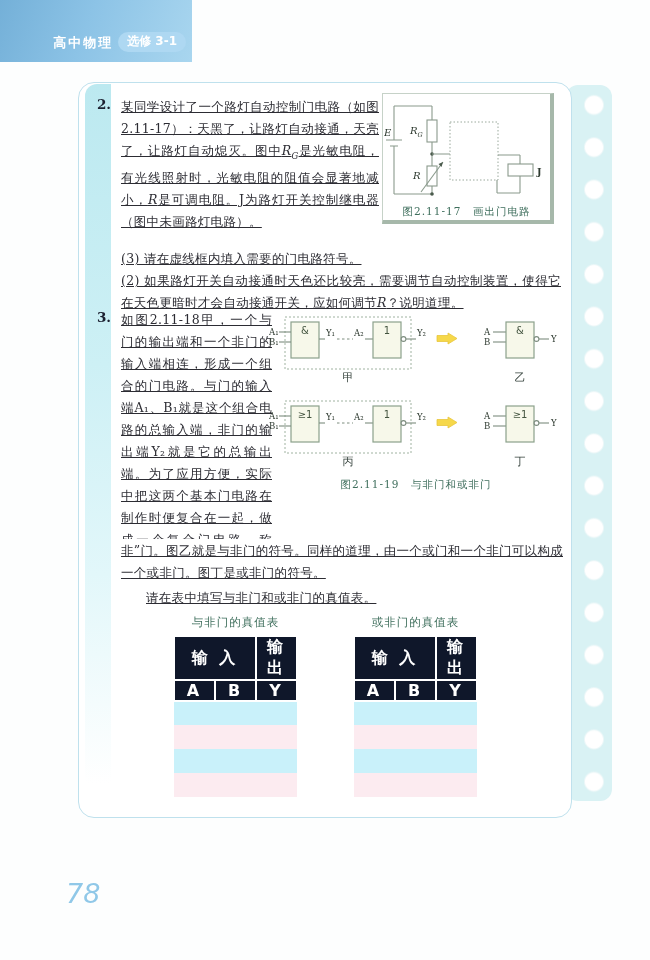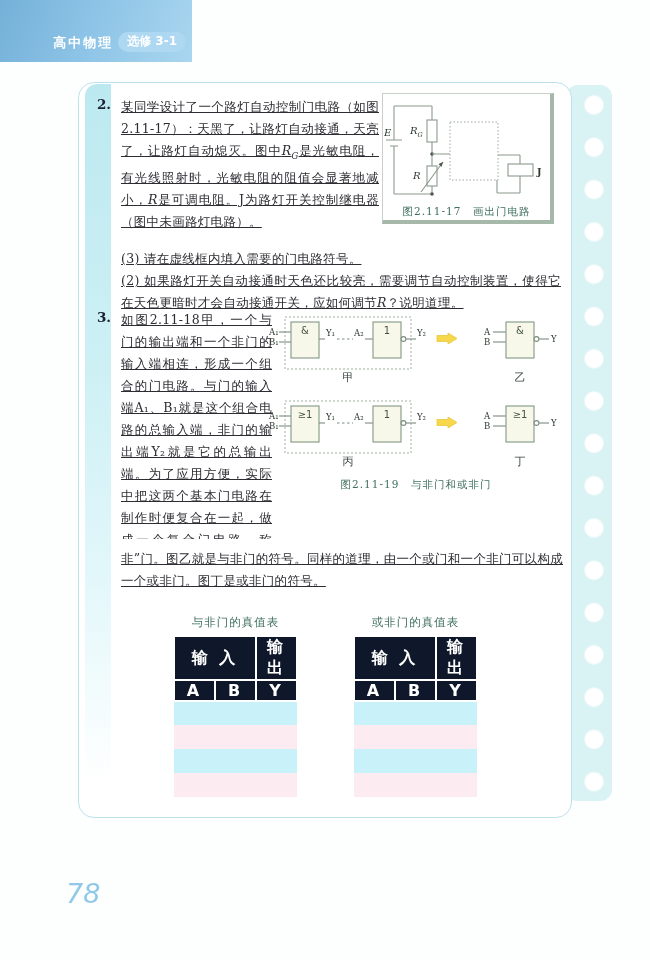--- a/index.html
+++ b/index.html
@@ -70,21 +70,21 @@
   }
   svg .wire { stroke:#8a9a8c; stroke-width:1.1; fill:none; }
   svg .comp { stroke:#8a9a8c; stroke-width:1.1; fill:#ffffff; }
   svg .dashbox { stroke:#9aa99c; stroke-width:1; fill:none; stroke-dasharray:1.5 2; }
   svg .dot { fill:#4a5a4c; }
   svg .slabel { font-size:10px; font-style:italic; fill:#2e3a30; font-family:"DejaVu Serif",serif; }
   svg .jlabel { font-size:9.5px; font-weight:bold; fill:#2e3a30; font-family:"DejaVu Serif",serif; }
   
   #q3 { left:0; top:213px; width:446px; height:305px; }
   #q3 .narrow { position:absolute; left:0; top:0; width:151px; height:230px; overflow:hidden; }
-  #q3 .wide   { position:absolute; left:0; top:239px; width:442px; }
+  #q3 .wide   { position:absolute; left:0; top:231px; width:442px; }
   #q3 .prompt { position:absolute; left:0; top:278px; width:442px; text-indent:2em; }
   .fig2 { position:absolute; left:148px; top:0; width:294px; }
   svg .gate { fill:#f7f8ea; stroke:#8ba18b; stroke-width:1.2; }
   svg .dash2 { fill:none; stroke:#9fb2a0; stroke-width:1; stroke-dasharray:2 2; }
   svg .gwire { stroke:#7d8d7f; stroke-width:1.1; }
   svg .dashline { stroke:#7d8d7f; stroke-width:1; stroke-dasharray:2.5 2.5; }
   svg .bub { fill:#ffffff; stroke:#7d8d7f; stroke-width:1.1; }
   svg .gl { font-size:10px; fill:#43543f; font-family:"DejaVu Sans",sans-serif; text-anchor:middle; }
   svg .lbl { font-size:8.5px; fill:#2e3a30; font-family:"DejaVu Serif",serif; }
   svg .cn { font-size:11px; fill:#33403a; font-family:"DejaVu Serif",serif; text-anchor:middle; }
@@ -240,20 +240,21 @@
           <text class="gl" x="251" y="109">≥1</text>
           <circle class="bub" cx="267.5" cy="114" r="2.4"></circle>
           <line class="gwire" x1="270" y1="114" x2="280" y2="114"></line>
           <text class="lbl" x="282" y="117">Y</text>
           <text class="cn" x="251" y="156">丁</text>
         </svg>
         <div class="fig2-caption">图2.11-19　与非门和或非门</div>
       </div>
 
       <div class="wide body-text">非”门。图乙就是与非门的符号。同样的道理，由一个或门和一个非门可以构成一个或非门。图丁是或非门的符号。</div>
+      <div class="prompt body-text">请在表中填写与非门和或非门的真值表。</div>
     </div>
 
     <div class="section" id="tables">
       <div class="tables-row">
         <div class="tt-wrap">
           <div class="tt-title">与非门的真值表</div>
           <table class="tt">
             <thead>
               <tr>
                 <th colspan="2">输 入</th>

